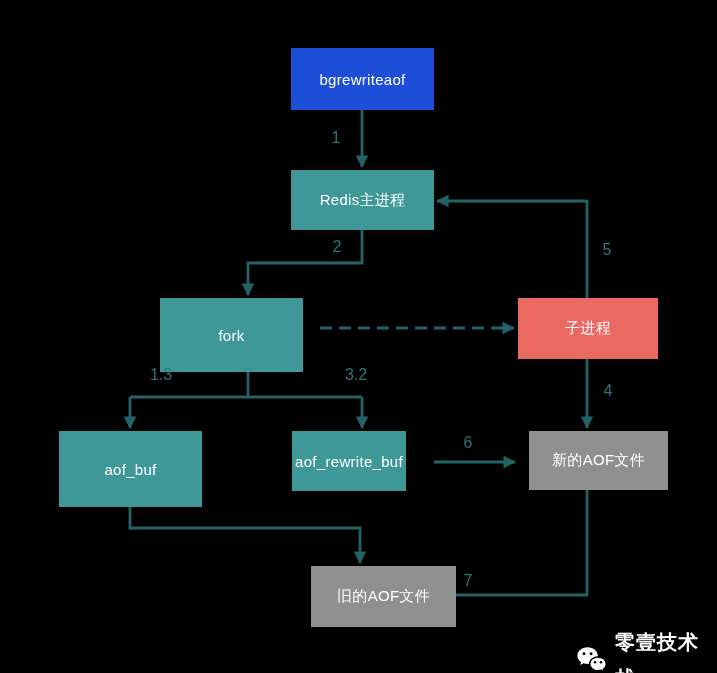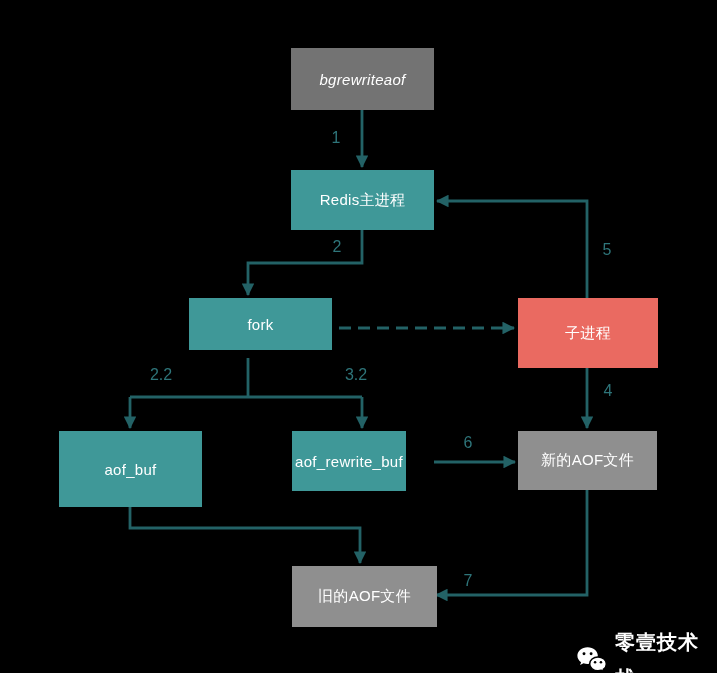--- a/index.html
+++ b/index.html
@@ -26,24 +26,24 @@
     position: absolute;
     display: flex;
     align-items: center;
     justify-content: center;
     color: #ffffff;
     font-size: 15px;
     letter-spacing: 0.3px;
     box-sizing: border-box;
     text-align: center;
   }
-  .node-command { background: #737373; font-style: italic; }
+  .node-command { background: #1d4ed8; }
   .node-process { background: #3f9898; text-align: right; }
   .node-child   { background: #ea6a61; }
-  .node-file    { background: #8f8f8f; }
+  .node-file    { background: #8f8f8f; margin-left: 11px; }
   .edge-label {
     position: absolute;
     transform: translate(-50%, -50%);
     color: #2e757a;
     font-size: 16px;
     line-height: 1;
     white-space: nowrap;
   }
   .footer {
     position: absolute;
@@ -89,47 +89,47 @@
   </svg>
 
   <div class="node node-command" style="left:291px;top:48px;width:143px;height:62px">
     <span>bgrewriteaof</span>
   </div>
 
   <div class="node node-process" style="left:291px;top:170px;width:143px;height:60px">
     <span>Redis主进程</span>
   </div>
 
-  <div class="node node-process" style="left:189px;top:298px;width:143px;height:52px">
+  <div class="node node-process" style="left:160px;top:298px;width:143px;height:74px">
     <span>fork</span>
   </div>
 
-  <div class="node node-child" style="left:518px;top:298px;width:140px;height:70px">
+  <div class="node node-child" style="left:518px;top:298px;width:140px;height:61px">
     <span>子进程</span>
   </div>
 
   <div class="node node-process" style="left:59px;top:431px;width:143px;height:76px">
     <span>aof_buf</span>
   </div>
 
   <div class="node node-process" style="left:292px;top:431px;width:114px;height:60px">
     <span>aof_rewrite_buf</span>
   </div>
 
   <div class="node node-file" style="left:518px;top:431px;width:139px;height:59px">
     <span>新的AOF文件</span>
   </div>
 
-  <div class="node node-file" style="left:292px;top:566px;width:145px;height:61px">
+  <div class="node node-file" style="left:300px;top:566px;width:145px;height:61px">
     <span>旧的AOF文件</span>
   </div>
 
   <div class="edge-label" style="left:336px;top:138px">1</div>
   <div class="edge-label" style="left:337px;top:247px">2</div>
-  <div class="edge-label" style="left:161px;top:375px">2.2</div>
+  <div class="edge-label" style="left:161px;top:375px">1.3</div>
   <div class="edge-label" style="left:356px;top:375px">3.2</div>
   <div class="edge-label" style="left:608px;top:391px">4</div>
   <div class="edge-label" style="left:607px;top:250px">5</div>
   <div class="edge-label" style="left:468px;top:443px">6</div>
   <div class="edge-label" style="left:468px;top:581px">7</div>
 
   <div class="footer">
     <svg width="36" height="36" viewBox="0 0 36 36">
       <g>
         <path d="M14 5 C8 5 3.5 8.9 3.5 13.6 C3.5 16.3 5 18.6 7.3 20.2 L6.3 23.2 L9.8 21.4 C11.1 21.8 12.5 22.1 14 22.1 C20 22.1 24.5 18.3 24.5 13.6 C24.5 8.9 20 5 14 5 Z" fill="#ffffff"></path>

